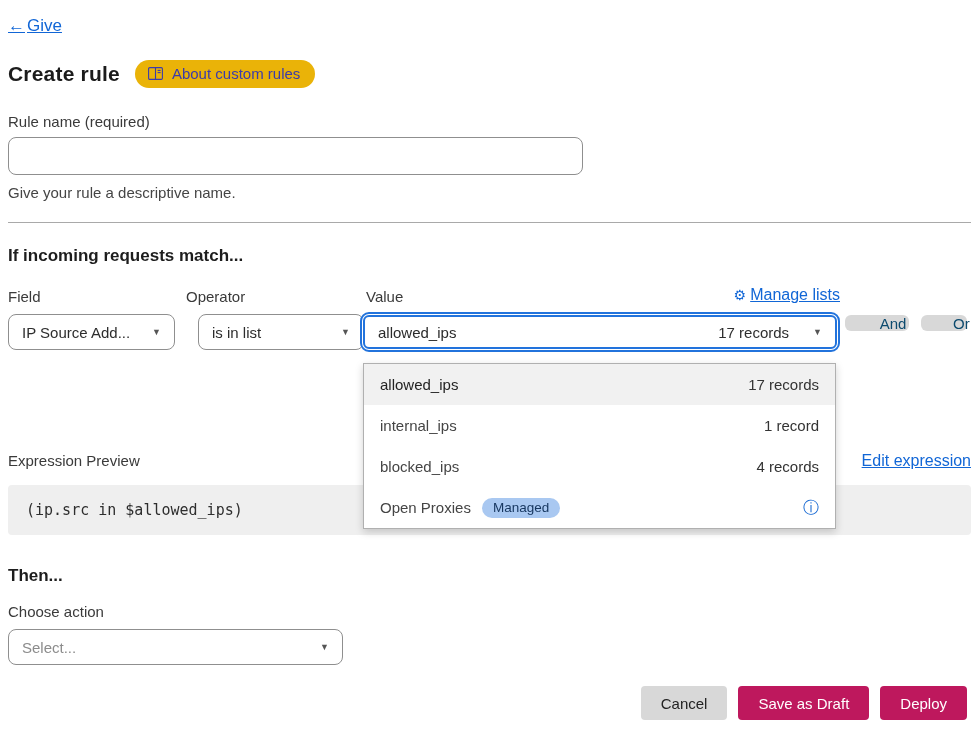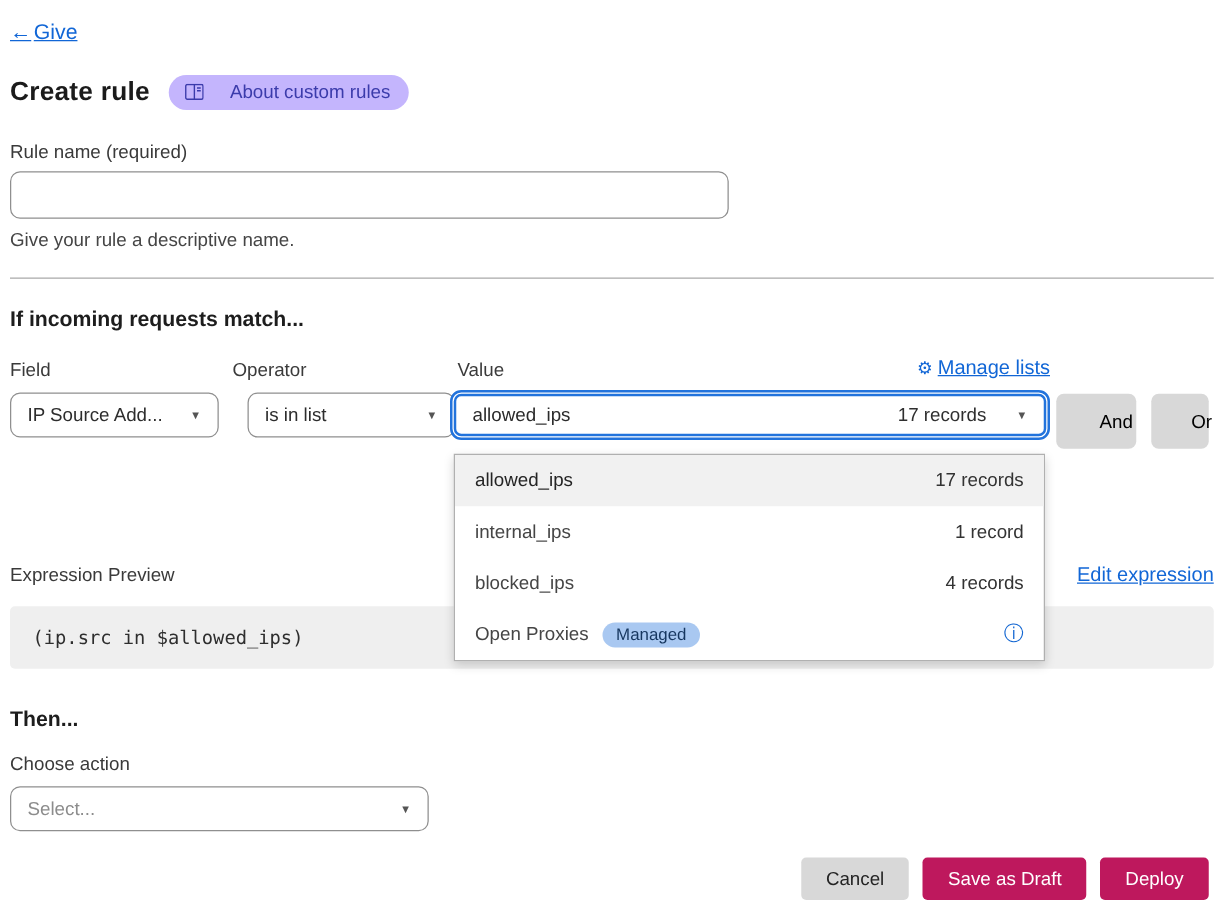--- a/index.html
+++ b/index.html
@@ -18,22 +18,22 @@
     color: #1166d6; text-decoration: underline; cursor: pointer;
     font-size: 16px;
   }
   .back-link { font-size: 17px; display: inline-flex; align-items: center; gap: 2px; }
   .back-arrow { text-decoration: none; display:inline-block; }
 
   
   .title-row { margin-top: 24px; display: flex; align-items: center; gap: 15px; }
   .page-title { font-size: 21px; font-weight: bold; color: #1b1b1b; letter-spacing: 0.2px; }
   .about-pill {
-    display: inline-flex; align-items: center; gap: 21px;
-    background: #c4b5fd; color: #3b3bab;
+    display: inline-flex; align-items: center; gap: 9px;
+    background: #eab308; color: #3b3bab;
     border-radius: 14px; padding: 5px 15px 6px 13px;
     font-size: 15px; cursor: pointer;
   }
   .about-pill svg { display: block; }
 
   
   .field-label { margin-top: 25px; font-size: 15px; color: #3a3a3a; }
   .rule-input {
     margin-top: 7px; display: block;
     width: 575px; height: 38px;
@@ -75,23 +75,23 @@
   .value-inner {
     width: 100%; height: 100%;
     border: 2px solid #2273dc; border-radius: 6px;
     display: flex; align-items: center; padding: 0 13px;
     font-size: 15px; color: #2b2b2b;
   }
   .value-name { flex: 1; }
   .value-meta { color: #2f2f2f; margin-right: 24px; }
 
   .gray-btn {
-    position: absolute; top: 27px; height: 44px;
+    position: absolute; top: 27px; height: 16px;
     background: #d8d8d8; border: none; border-radius: 6px;
-    font-size: 15px; color: #000000; cursor: pointer;
+    font-size: 15px; color: #0c4a6e; cursor: pointer;
     font-family: "Liberation Sans", sans-serif;
     padding-left: 32px;
   }
   .btn-and { left: 837px; width: 64px; }
   .btn-or { left: 913px; width: 46px; }
 
   
   .dropdown {
     position: absolute; left: 355px; top: 75px; width: 473px;
     background: #fff; border: 1px solid #b0b0b0;

